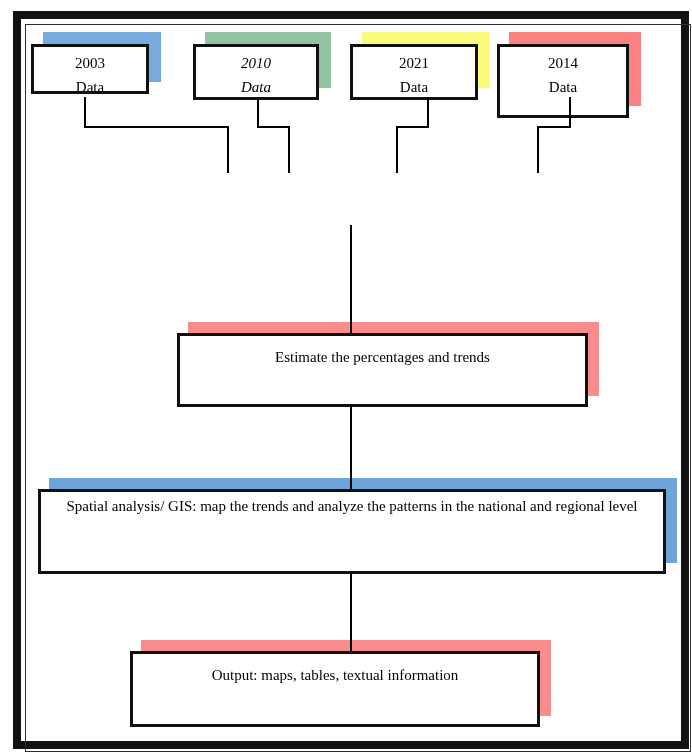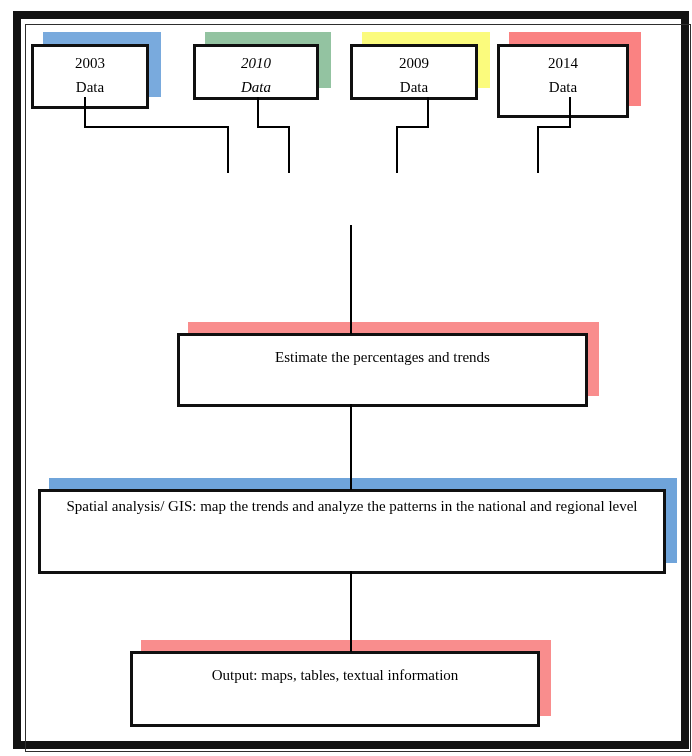--- a/index.html
+++ b/index.html
@@ -33,21 +33,21 @@
   .cm3 {left:350px; top:571px; height:81px;}
 
   
   .node { position:absolute; z-index:2; }
   .node .shadow { position:absolute; left:11px; top:-11px; width:100%; height:100%; }
   .node.src .shadow { left:12px; top:-12px; }
   .node .box { position:absolute; left:0; top:0; width:100%; height:100%;
                background:#fff; border:3px solid #101010; box-sizing:border-box;
                text-align:center; font-size:15px; }
 
-  .src-2003{left:31px;  top:44px; width:118px; height:65px;}
+  .src-2003{left:31px;  top:44px; width:118px; height:50px;}
   .src-2010{left:193px; top:44px; width:126px; height:56px;font-style:italic;}
   .src-2013{left:350px; top:44px; width:128px; height:56px;}
   .src-2014{left:497px; top:44px; width:132px; height:74px;}
   .node.src .box { padding-top:4px; line-height:24px; }
 
   .proc-desc{left:53px;  top:170px; width:579px; height:58px;}
   .proc-est {left:140px; top:333px; width:411px; height:74px;margin-left:37px;}
   .proc-spat{left:38px;  top:489px; width:628px; height:85px;}
   .proc-out {left:130px; top:651px; width:410px; height:76px;}
   .proc-desc .box{ padding-top:11px; }
@@ -93,21 +93,21 @@
     <div class="shadow" style="background-color: rgb(147, 195, 161);"></div>
     <div class="box">
       <div>2010</div>
       <div>Data</div>
     </div>
   </div>
 
   <div class="node src src-2013">
     <div class="shadow" style="background-color: rgb(251, 251, 125);"></div>
     <div class="box">
-      <div>2009</div>
+      <div>2021</div>
       <div>Data</div>
     </div>
   </div>
 
   <div class="node src src-2014">
     <div class="shadow" style="background-color: rgb(250, 130, 130);"></div>
     <div class="box">
       <div>2014</div>
       <div>Data</div>
     </div>

